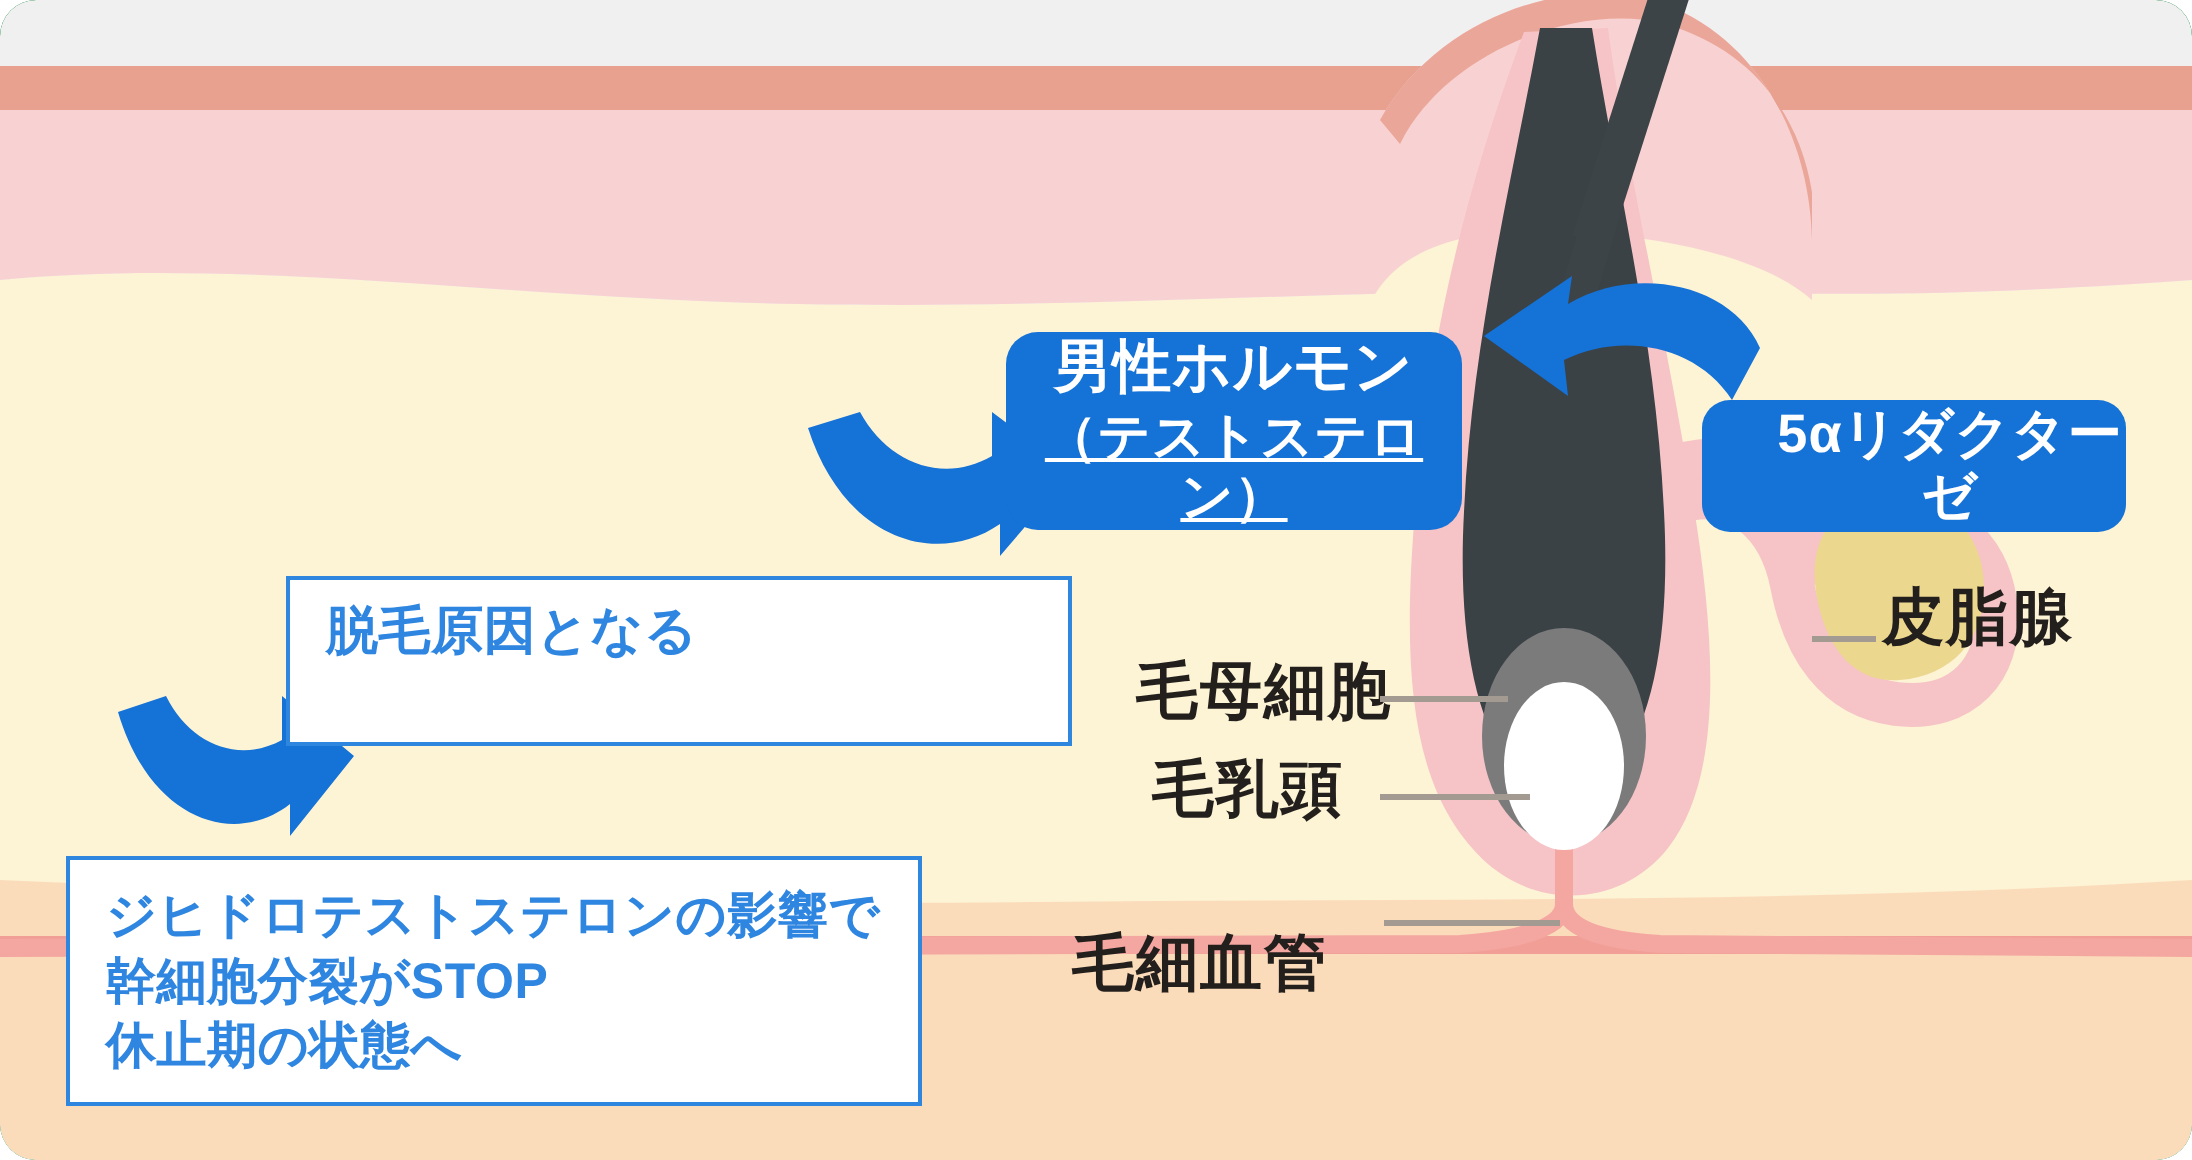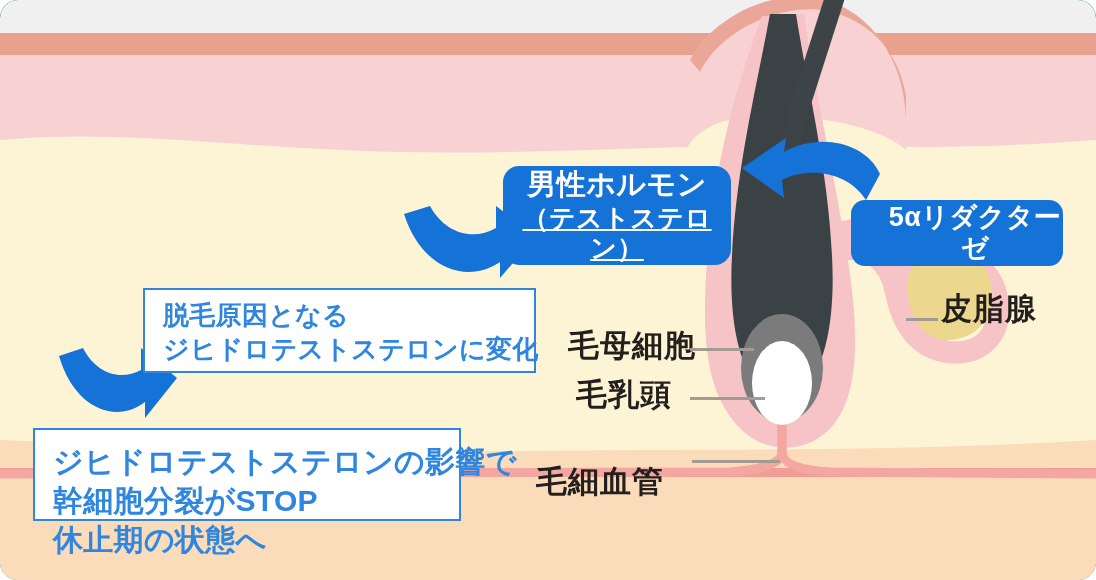--- a/index.html
+++ b/index.html
@@ -54,22 +54,22 @@
     box-sizing:border-box;
     line-height:1.30;
     letter-spacing:.3px;
   }
   #box-dht{
     left:143px;top:288px;width:393px;height:85px;
     font-size:26px;
     padding:9px 0 16px 18px;
   }
   #box-stop{
-    left:33px;top:428px;width:428px;height:93px;
-    font-size:30px;
+    left:33px;top:428px;width:428px;height:125px;
+    font-size:25px;
     padding:12px 0 0 18px;
   }
   .box .ln{display:block;white-space:nowrap;}
 
   
   .anno{
     position:absolute;
     color:#231f1c;
     font-size:31px;
     font-weight:bold;
@@ -166,21 +166,20 @@
     <span class="l1">男性ホルモン</span>
     <span class="l2">（テストステロン）</span>
   </div>
 
   <div class="chip" id="chip-reductase">
     <span>5αリダクターゼ</span>
   </div>
 
   <div class="box" id="box-dht">
     <span class="ln">脱毛原因となる</span>
-    <span class="ln">ジヒドロテストステロンに変化</span>
   </div>
 
   <div class="box" id="box-stop">
     <span class="ln">ジヒドロテストステロンの影響で</span>
     <span class="ln">幹細胞分裂がSTOP</span>
     <span class="ln">休止期の状態へ</span>
   </div>
 
   <div class="anno" id="lbl-matrix">毛母細胞</div>
   <div class="leader" id="leader-matrix"></div>

